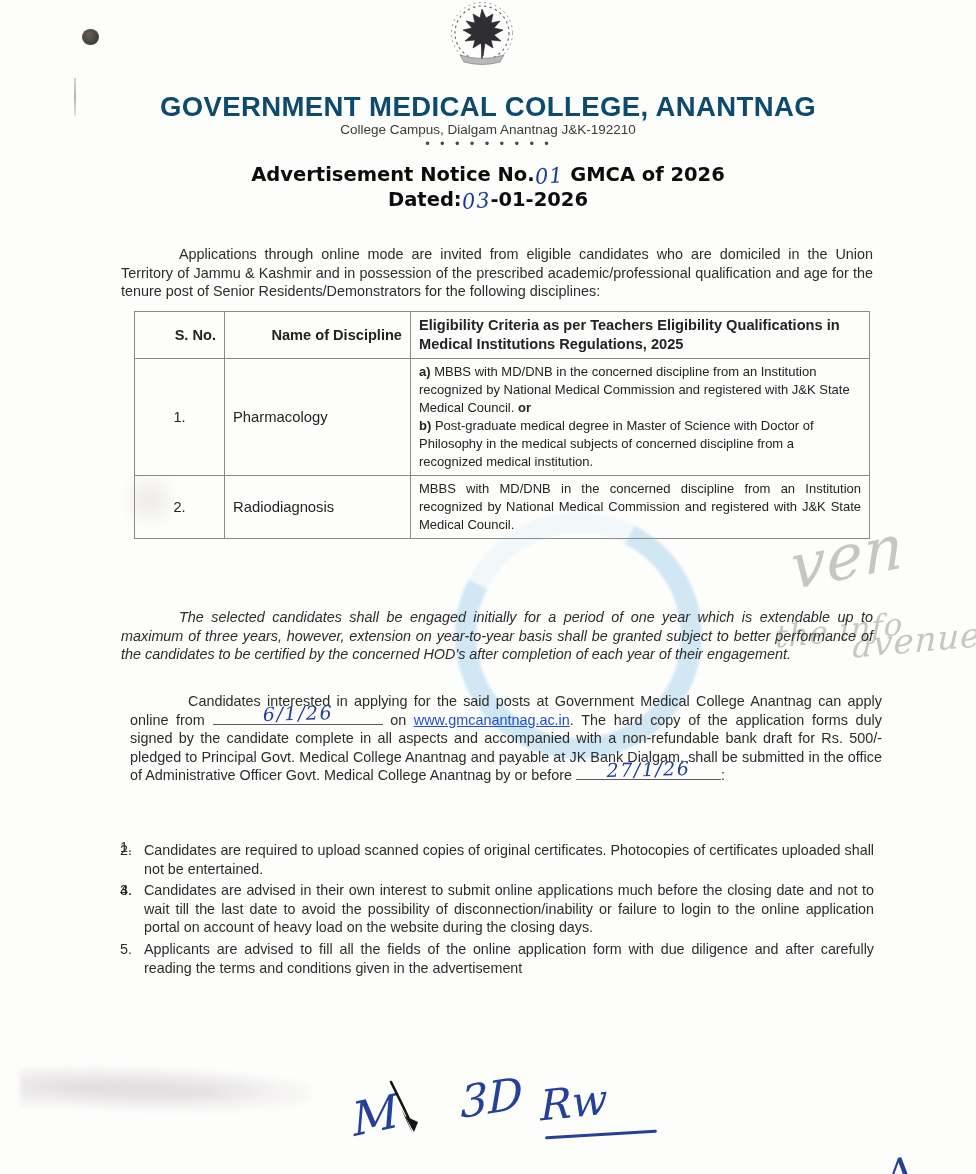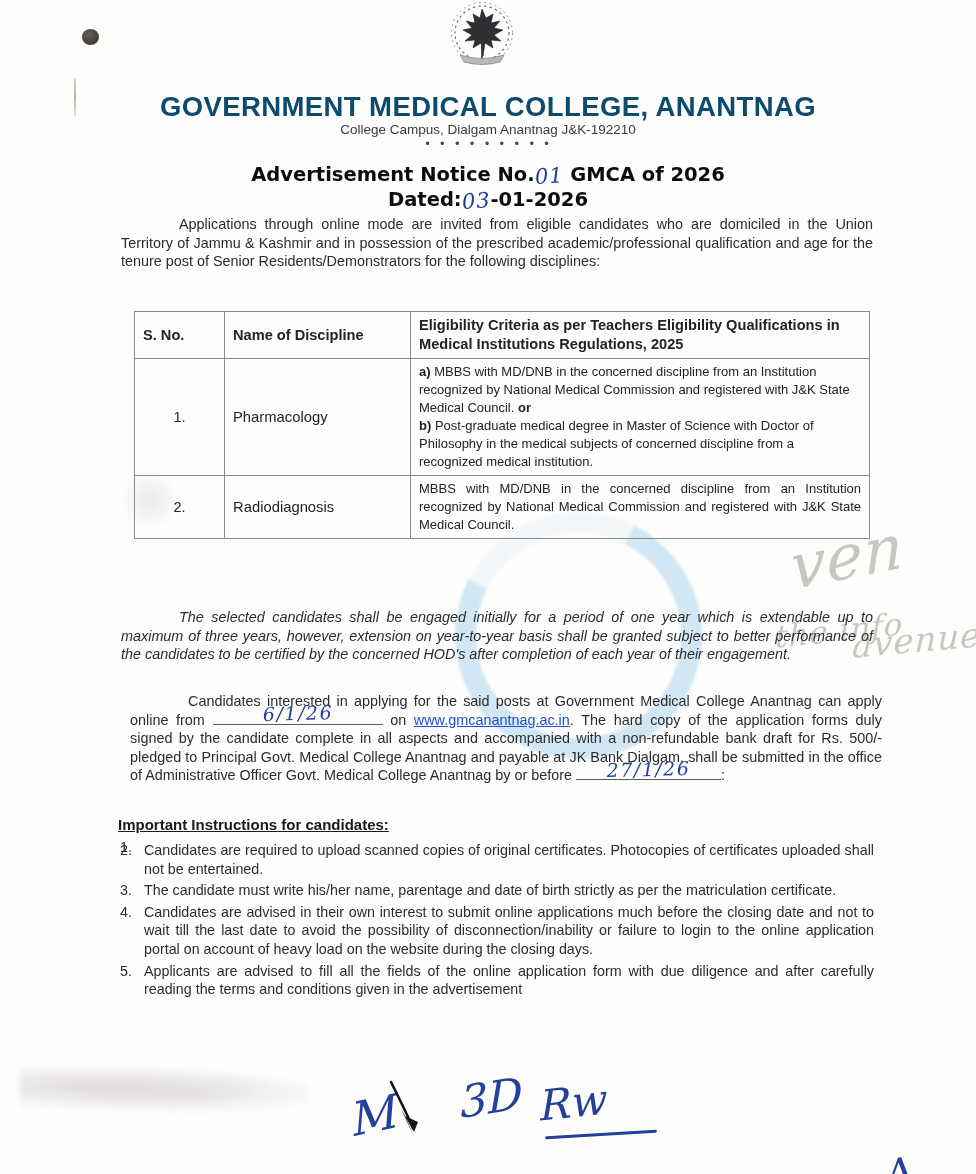--- a/index.html
+++ b/index.html
@@ -164,21 +164,21 @@
   .para {
     position: absolute;
     color: #2c2c2c;
     font-size: 14.4px;
     line-height: 18.5px;
     text-align: justify;
     font-family: "Liberation Sans", sans-serif;
   }
   .para .indent { display: inline-block; width: 58px; }
 
-  #intro-para { left: 121px; top: 215px; width: 752px; }
+  #intro-para { left: 121px; top: 245px; width: 752px; }
   #tenure-para { left: 121px; top: 608px; width: 752px; font-style: italic; }
   #apply-para { left: 121px; top: 692px; width: 752px; margin-left: 9px; }
 
   
   .tbl {
     position: absolute;
     left: 134px; top: 311px;
     width: 736px;
     border-collapse: collapse;
     font-family: "Liberation Sans", sans-serif;
@@ -188,21 +188,21 @@
     vertical-align: middle;
     padding: 4px 8px;
     color: #232323;
   }
   .tbl th {
     font-size: 14.6px;
     font-weight: bold;
     text-align: left;
     line-height: 19px;
   }
-  .tbl th.c-sno, .tbl th.c-disc { text-align: left; }
+  .tbl th.c-sno, .tbl th.c-disc { text-align: right; }
   .col-sno  { width: 90px; }
   .col-disc { width: 186px; }
   .cell-sno {
     text-align: center;
     font-size: 14.5px;
     color: #3d3d3d;
   }
   .cell-disc {
     font-size: 14.8px;
     padding-left: 14px;
@@ -391,25 +391,24 @@
       </tr>
     </tbody>
   </table>
 
   <div class="para" id="tenure-para"><span class="indent"></span><span>The selected candidates shall be engaged initially for a period of one year which is extendable up to maximum of three years, however, extension on year-to-year basis shall be granted subject to better performance of the candidates to be certified by the concerned HOD's after completion of each year of their engagement.</span></div>
 
   <div class="para" id="apply-para">
     <span class="indent"></span><span>Candidates interested in applying for the said posts at Government Medical College Anantnag can apply online from </span><span class="blank b1"><span class="hw">6/1/26</span></span><span> on </span><span class="url-link">www.gmcanantnag.ac.in</span><span>. The hard copy of the application forms duly signed by the candidate complete in all aspects and accompanied with a non-refundable bank draft for Rs. 500/- pledged to Principal Govt. Medical College Anantnag and payable at JK Bank Dialgam, shall be submitted in the office of Administrative Officer Govt. Medical College Anantnag by or before </span><span class="blank b2"><span class="hw">27/1/26</span></span><span>:</span>
   </div>
 
-  <div class="instr-head">Important Instructions for candidates:</div>
   <ul class="instr-list">
     <li><span class="num">1.</span></li>
     <li><span class="num">2.</span><span>Candidates are required to upload scanned copies of original certificates. Photocopies of certificates uploaded shall not be entertained.</span></li>
-    <li><span class="num">3.</span><span>The candidate must write his/her name, parentage and date of birth strictly as per the matriculation certificate.</span></li>
+    <li><span class="num">3.</span></li>
     <li><span class="num">4.</span><span>Candidates are advised in their own interest to submit online applications much before the closing date and not to wait till the last date to avoid the possibility of disconnection/inability or failure to login to the online application portal on account of heavy load on the website during the closing days.</span></li>
     <li><span class="num">5.</span><span>Applicants are advised to fill all the fields of the online application form with due diligence and after carefully reading the terms and conditions given in the advertisement</span></li>
   </ul>
 
   <div class="sig sig-a">M</div>
   <svg class="sig-arrow" viewBox="0 0 46 60">
     <path d="M6 4 C14 20 22 36 28 50" stroke="#151515" stroke-width="2.6" fill="none" stroke-linecap="round"></path>
     <path d="M16 30 C20 40 24 48 28 56 L22 42 Z" fill="#151515"></path>
     <path d="M29 54 L20 38 L33 44 Z" fill="#151515"></path>
   </svg>

